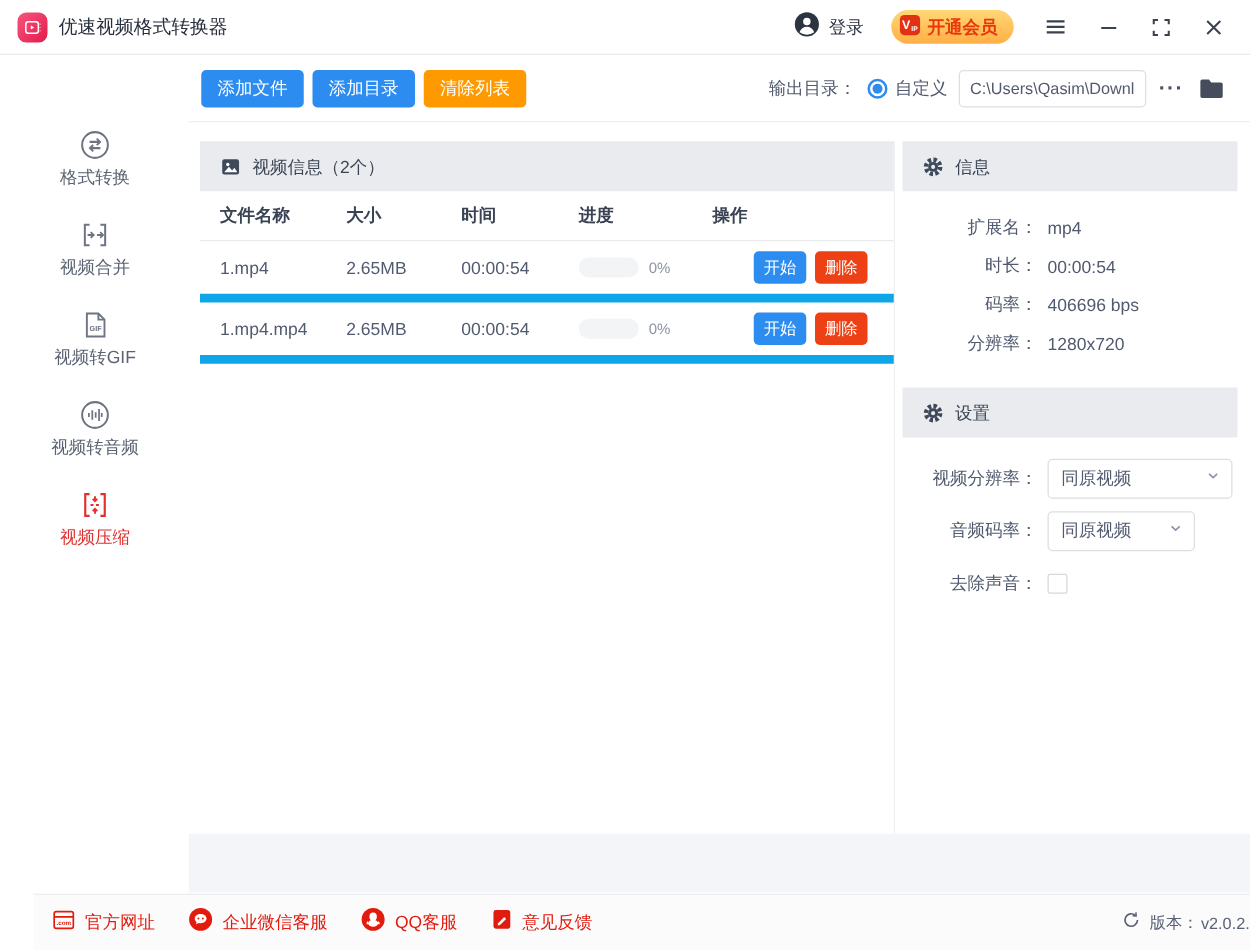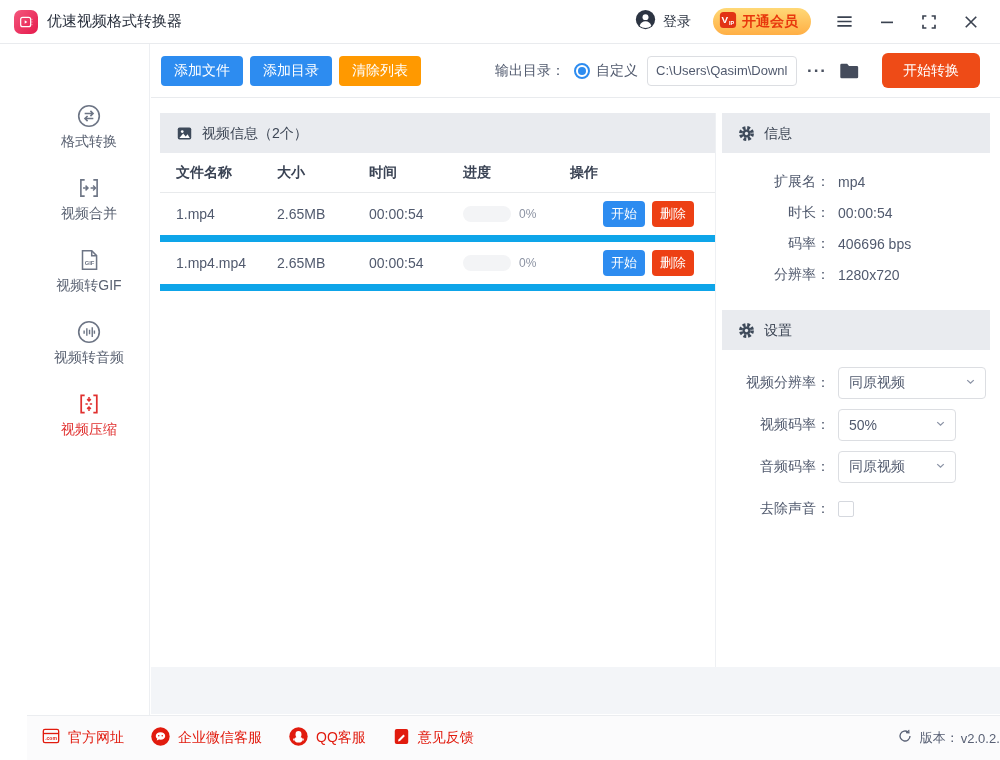--- a/index.html
+++ b/index.html
@@ -12,21 +12,21 @@
   .app-title { margin-left:9px; font-size:15px; color:#272e3b; }
   .tb-right { margin-left:auto; display:flex; align-items:center; }
   .login { display:flex; align-items:center; cursor:pointer; }
   .login-label { margin-left:7px; font-size:14px; color:#2c3442; }
   .vip-btn { margin-left:22px; height:27px; padding:0 13px 0 6px; border-radius:14px; background:linear-gradient(180deg,#ffd876,#ffaf45); display:flex; align-items:center; cursor:pointer; border:none; }
   .vip-label { margin-left:5px; font-size:14px; color:#e8380d; font-weight:bold; }
   .winctl { margin-left:24px; cursor:pointer; display:flex; align-items:center; }
   .winctl svg { display:block; }
 
   
-  .sidebar { position:absolute; top:44px; left:0; width:150px; height:671px; background:#fff; border-right:1px solid #edeff2; display:flex; flex-direction:column; align-items:flex-end; padding-top:58px; }
+  .sidebar { position:absolute; top:44px; left:16px; width:150px; height:671px; background:#fff; border-right:1px solid #edeff2; display:flex; flex-direction:column; align-items:flex-start; padding-top:58px; }
   .side-item { width:120px; display:flex; flex-direction:column; align-items:center; margin-bottom:23px; cursor:pointer; color:#5b6373; }
   .side-item .s-icon { height:28px; display:flex; align-items:center; justify-content:center; color:#6d7585; }
   .side-item .s-label { margin-top:3px; font-size:14px; }
   .side-item.active { color:#e0302f; }
   .side-item.active .s-icon { color:#e0302f; }
 
   
   .main { position:absolute; top:44px; left:151px; width:849px; height:671px; background:#fff; }
   .toolbar { height:54px; border-bottom:1px solid #e9ebee; display:flex; align-items:center; padding:0 20px 0 10px; }
   .btn { border:none; border-radius:4px; color:#fff; font-size:14px; height:30px; padding:0 13px; cursor:pointer; font-family:inherit; }
@@ -207,21 +207,20 @@
         <span class="out-label">输出目录：</span>
         <span class="radio"></span>
         <span class="custom-label">自定义</span>
         <input class="path-input" type="text" value="C:\Users\Qasim\Downloads" style="">
         <button class="more-btn">···</button>
         <span class="folder-btn">
           <svg width="22" height="22" viewBox="0 0 24 24" fill="#454c5c">
             <path d="M2.5 5.5A1.5 1.5 0 0 1 4 4h6l2 2.5h8.5A1.5 1.5 0 0 1 22 8v10.5a1.5 1.5 0 0 1-1.5 1.5H4a1.5 1.5 0 0 1-1.5-1.5z"></path>
           </svg>
         </span>
-        <button class="start-btn">开始转换</button>
       </div>
     </div>
 
     <div class="content">
 
       <div class="table-panel">
         <div class="panel-head">
           <span>
             <svg width="17" height="17" viewBox="0 0 24 24">
               <rect x="2.5" y="3.5" width="19" height="17" rx="2.5" fill="#3e4a5a"></rect>
@@ -317,31 +316,20 @@
             <div class="select w-lg">
               <span class="sel-text">同原视频</span>
               <span>
                 <svg width="13" height="13" viewBox="0 0 24 24" fill="none" stroke="#8a92a5" stroke-width="2.4">
                     <path d="M6 9.5l6 5.5 6-5.5"></path>
                   </svg>
               </span>
             </div>
           </div>
           <div class="set-row">
-            <span class="set-label">视频码率：</span>
-            <div class="select w-sm">
-              <span class="sel-text">50%</span>
-              <span>
-                <svg width="13" height="13" viewBox="0 0 24 24" fill="none" stroke="#8a92a5" stroke-width="2.4">
-                    <path d="M6 9.5l6 5.5 6-5.5"></path>
-                  </svg>
-              </span>
-            </div>
-          </div>
-          <div class="set-row">
             <span class="set-label">音频码率：</span>
             <div class="select w-sm">
               <span class="sel-text">同原视频</span>
               <span>
                 <svg width="13" height="13" viewBox="0 0 24 24" fill="none" stroke="#8a92a5" stroke-width="2.4">
                     <path d="M6 9.5l6 5.5 6-5.5"></path>
                   </svg>
               </span>
             </div>
           </div>

